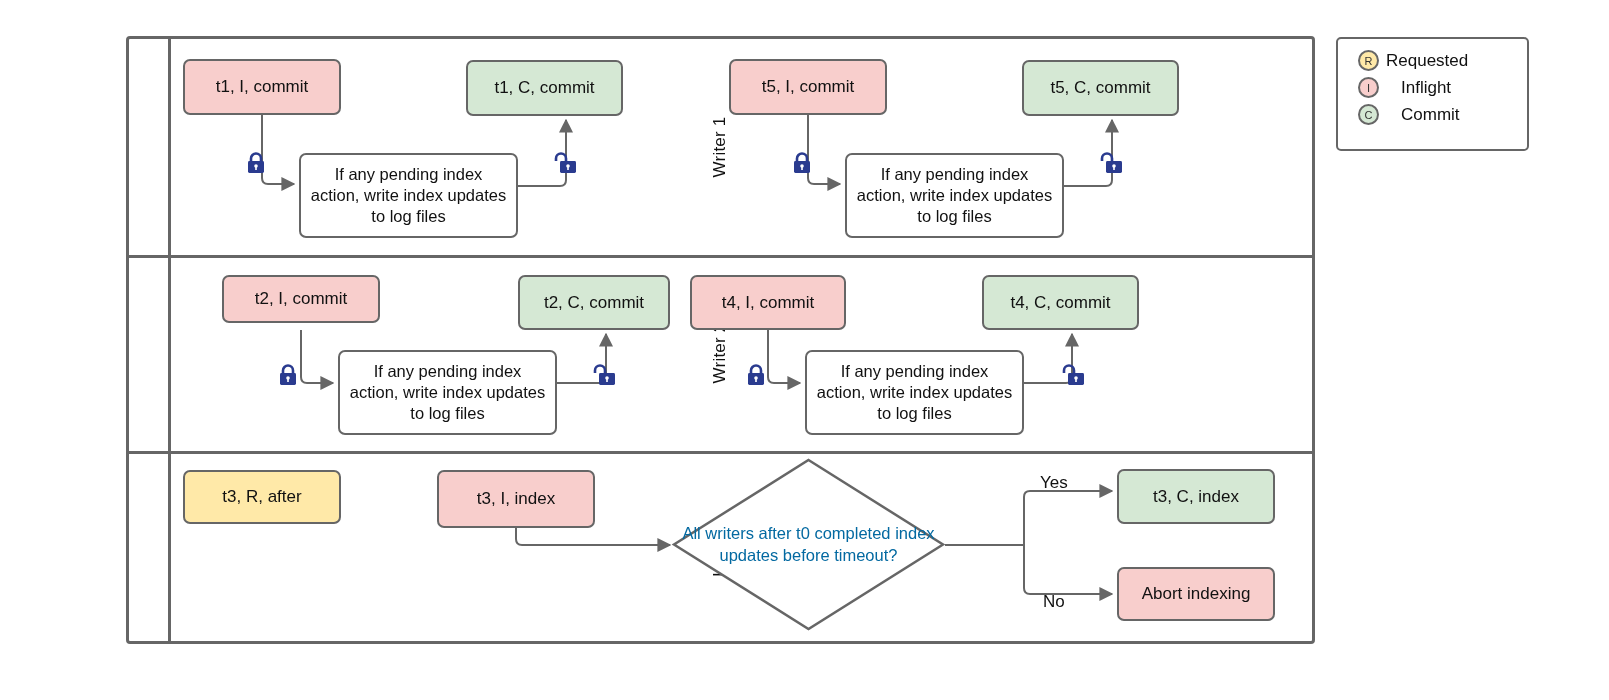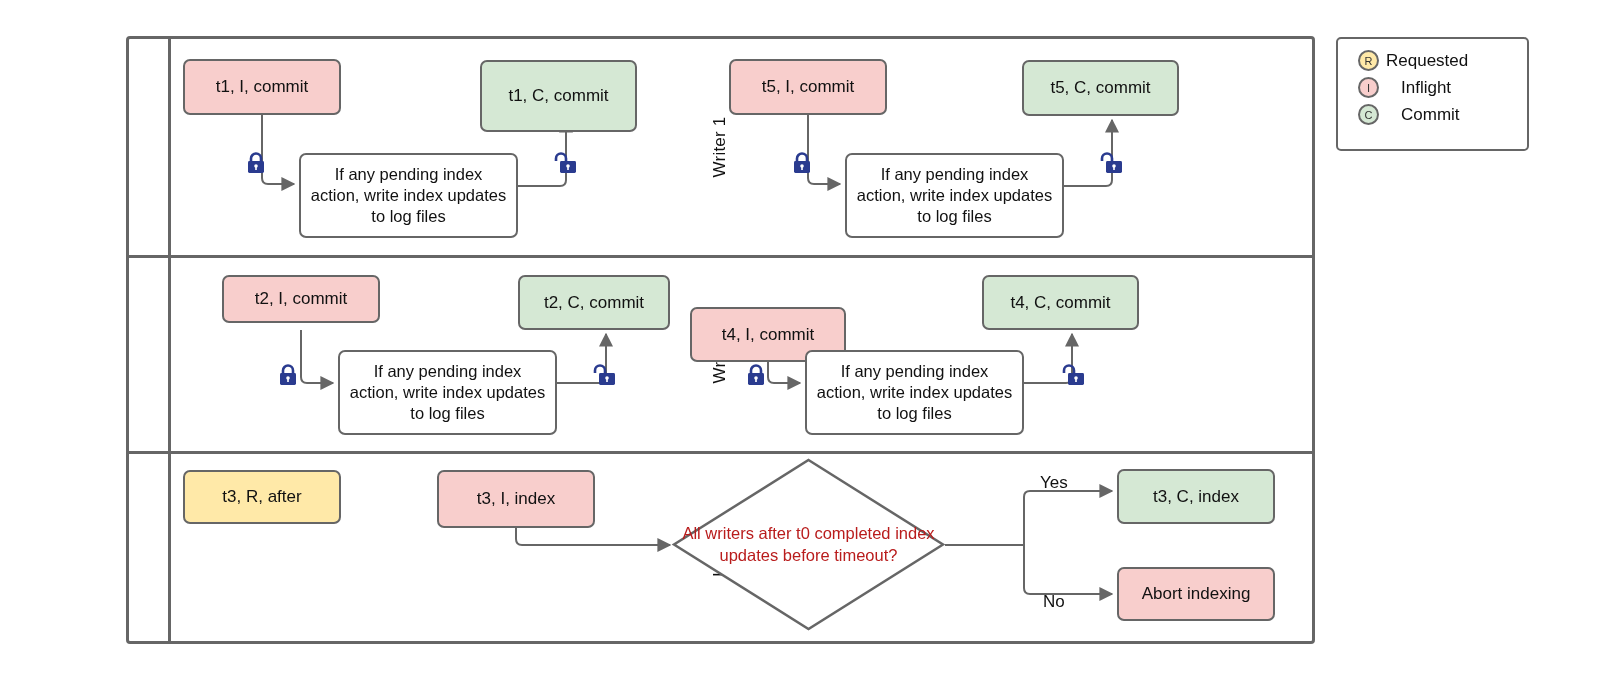--- a/index.html
+++ b/index.html
@@ -29,21 +29,21 @@
   .node.pink{background:#f8cecc;}
   .node.green{background:#d5e8d4;}
   .node.yellow{background:#ffe9a8;}
   .node.white{background:#ffffff;font-size:16.5px;}
 
   
   .diamond-wrap{position:absolute;}
   .diamond-wrap svg{position:absolute;left:0;top:0;overflow:visible;}
   .diamond-text{position:absolute;left:0;top:0;width:100%;height:100%;
                 display:flex;align-items:center;justify-content:center;
-                text-align:center;font-size:16.5px;color:#b91c1c;line-height:1.3;}
+                text-align:center;font-size:16.5px;color:#0369a1;line-height:1.3;}
 
   
   .conn{position:absolute;left:0;top:0;width:1609px;height:700px;
         pointer-events:none;}
 
   
   .lock{position:absolute;width:22px;height:24px;}
 
   
   .edge-label{position:absolute;font-size:17px;color:#111111;white-space:nowrap;}
@@ -112,21 +112,21 @@
       <path d="M 945 545 L 1024 545"></path>
       <path d="M 1024 545 L 1024 497 Q 1024 491 1030 491 L 1112 491" marker-end="url(#arrow)"></path>
       <path d="M 1024 545 L 1024 588 Q 1024 594 1030 594 L 1112 594" marker-end="url(#arrow)"></path>
     </g>
   </svg>
 
   <div class="node pink" style="left:183px;top:59px;width:158px;height:56px;">
     <span>t1, I, commit</span>
   </div>
 
-  <div class="node green" style="left:480px;top:60px;width:157px;height:72px;">
+  <div class="node green" style="left:466px;top:60px;width:157px;height:56px;">
     <span>t1, C, commit</span>
   </div>
 
   <div class="node white" style="left:299px;top:153px;width:219px;height:85px;">
     <span>If any pending index action, write index updates to log files</span>
   </div>
 
   <div class="node pink" style="left:729px;top:59px;width:158px;height:56px;">
     <span>t5, I, commit</span>
   </div>
@@ -144,21 +144,21 @@
   </div>
 
   <div class="node green" style="left:518px;top:275px;width:152px;height:55px;">
     <span>t2, C, commit</span>
   </div>
 
   <div class="node white" style="left:338px;top:350px;width:219px;height:85px;">
     <span>If any pending index action, write index updates to log files</span>
   </div>
 
-  <div class="node pink" style="left:690px;top:275px;width:156px;height:55px;margin-top:32px;">
+  <div class="node pink" style="left:690px;top:275px;width:156px;height:55px;">
     <span>t4, I, commit</span>
   </div>
 
   <div class="node green" style="left:982px;top:275px;width:157px;height:55px;">
     <span>t4, C, commit</span>
   </div>
 
   <div class="node white" style="left:805px;top:350px;width:219px;height:85px;">
     <span>If any pending index action, write index updates to log files</span>
   </div>

